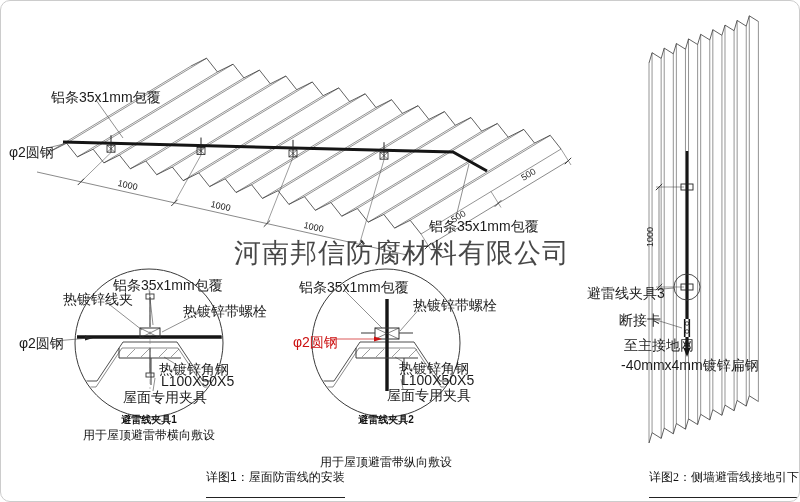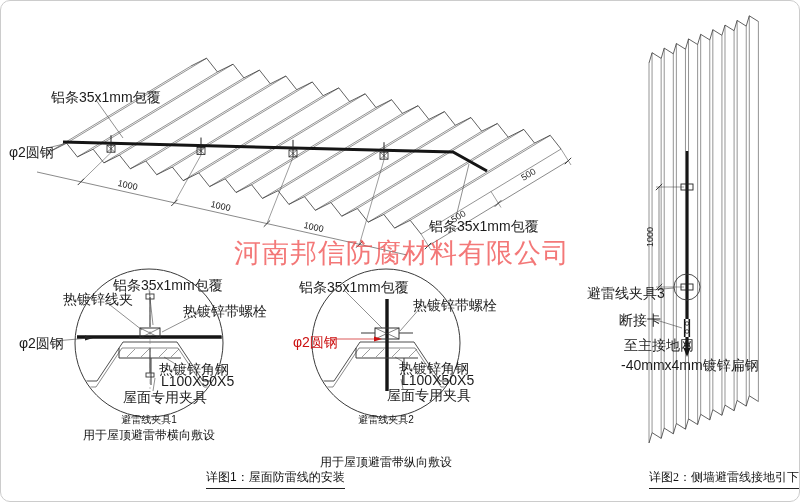--- a/index.html
+++ b/index.html
@@ -9,28 +9,28 @@
     position:relative; width:800px; height:502px; background:#ffffff;
     border:1px solid #cccccc; border-radius:10px; overflow:hidden;
   }
   svg.draw { position:absolute; left:0; top:0; }
   .lbl {
     position:absolute; font-size:14px; line-height:1.15; color:#1c1c1c;
     white-space:nowrap;
   }
   .lbl.red { color:#cc1111; }
   .ctr { text-align:center; }
-  .dtitle { position:absolute; font-size:10px; font-weight:normal; color:#111; white-space:nowrap; }
+  .dtitle { position:absolute; font-size:10px; font-weight:bold; color:#111; white-space:nowrap; }
   .dsub   { position:absolute; font-size:12px; color:#111; white-space:nowrap; }
   .caption {
     position:absolute; font-size:12px; color:#111; white-space:nowrap;
-    border-bottom:1px solid #222; padding-bottom:2px;
+    border-bottom:1px solid #222; padding-bottom:11px;
   }
   .watermark {
-    position:absolute; font-size:27px; color:#ef4444; opacity:.72;
+    position:absolute; font-size:27px; color:#000000; opacity:.72;
     letter-spacing:1px; white-space:nowrap; font-weight:500;
   }
 </style>
 </head>
 <body>
 
 <div class="canvas">
 
   <svg id="drawing" class="draw" width="800" height="502" viewBox="0 0 800 502">
     <defs>

